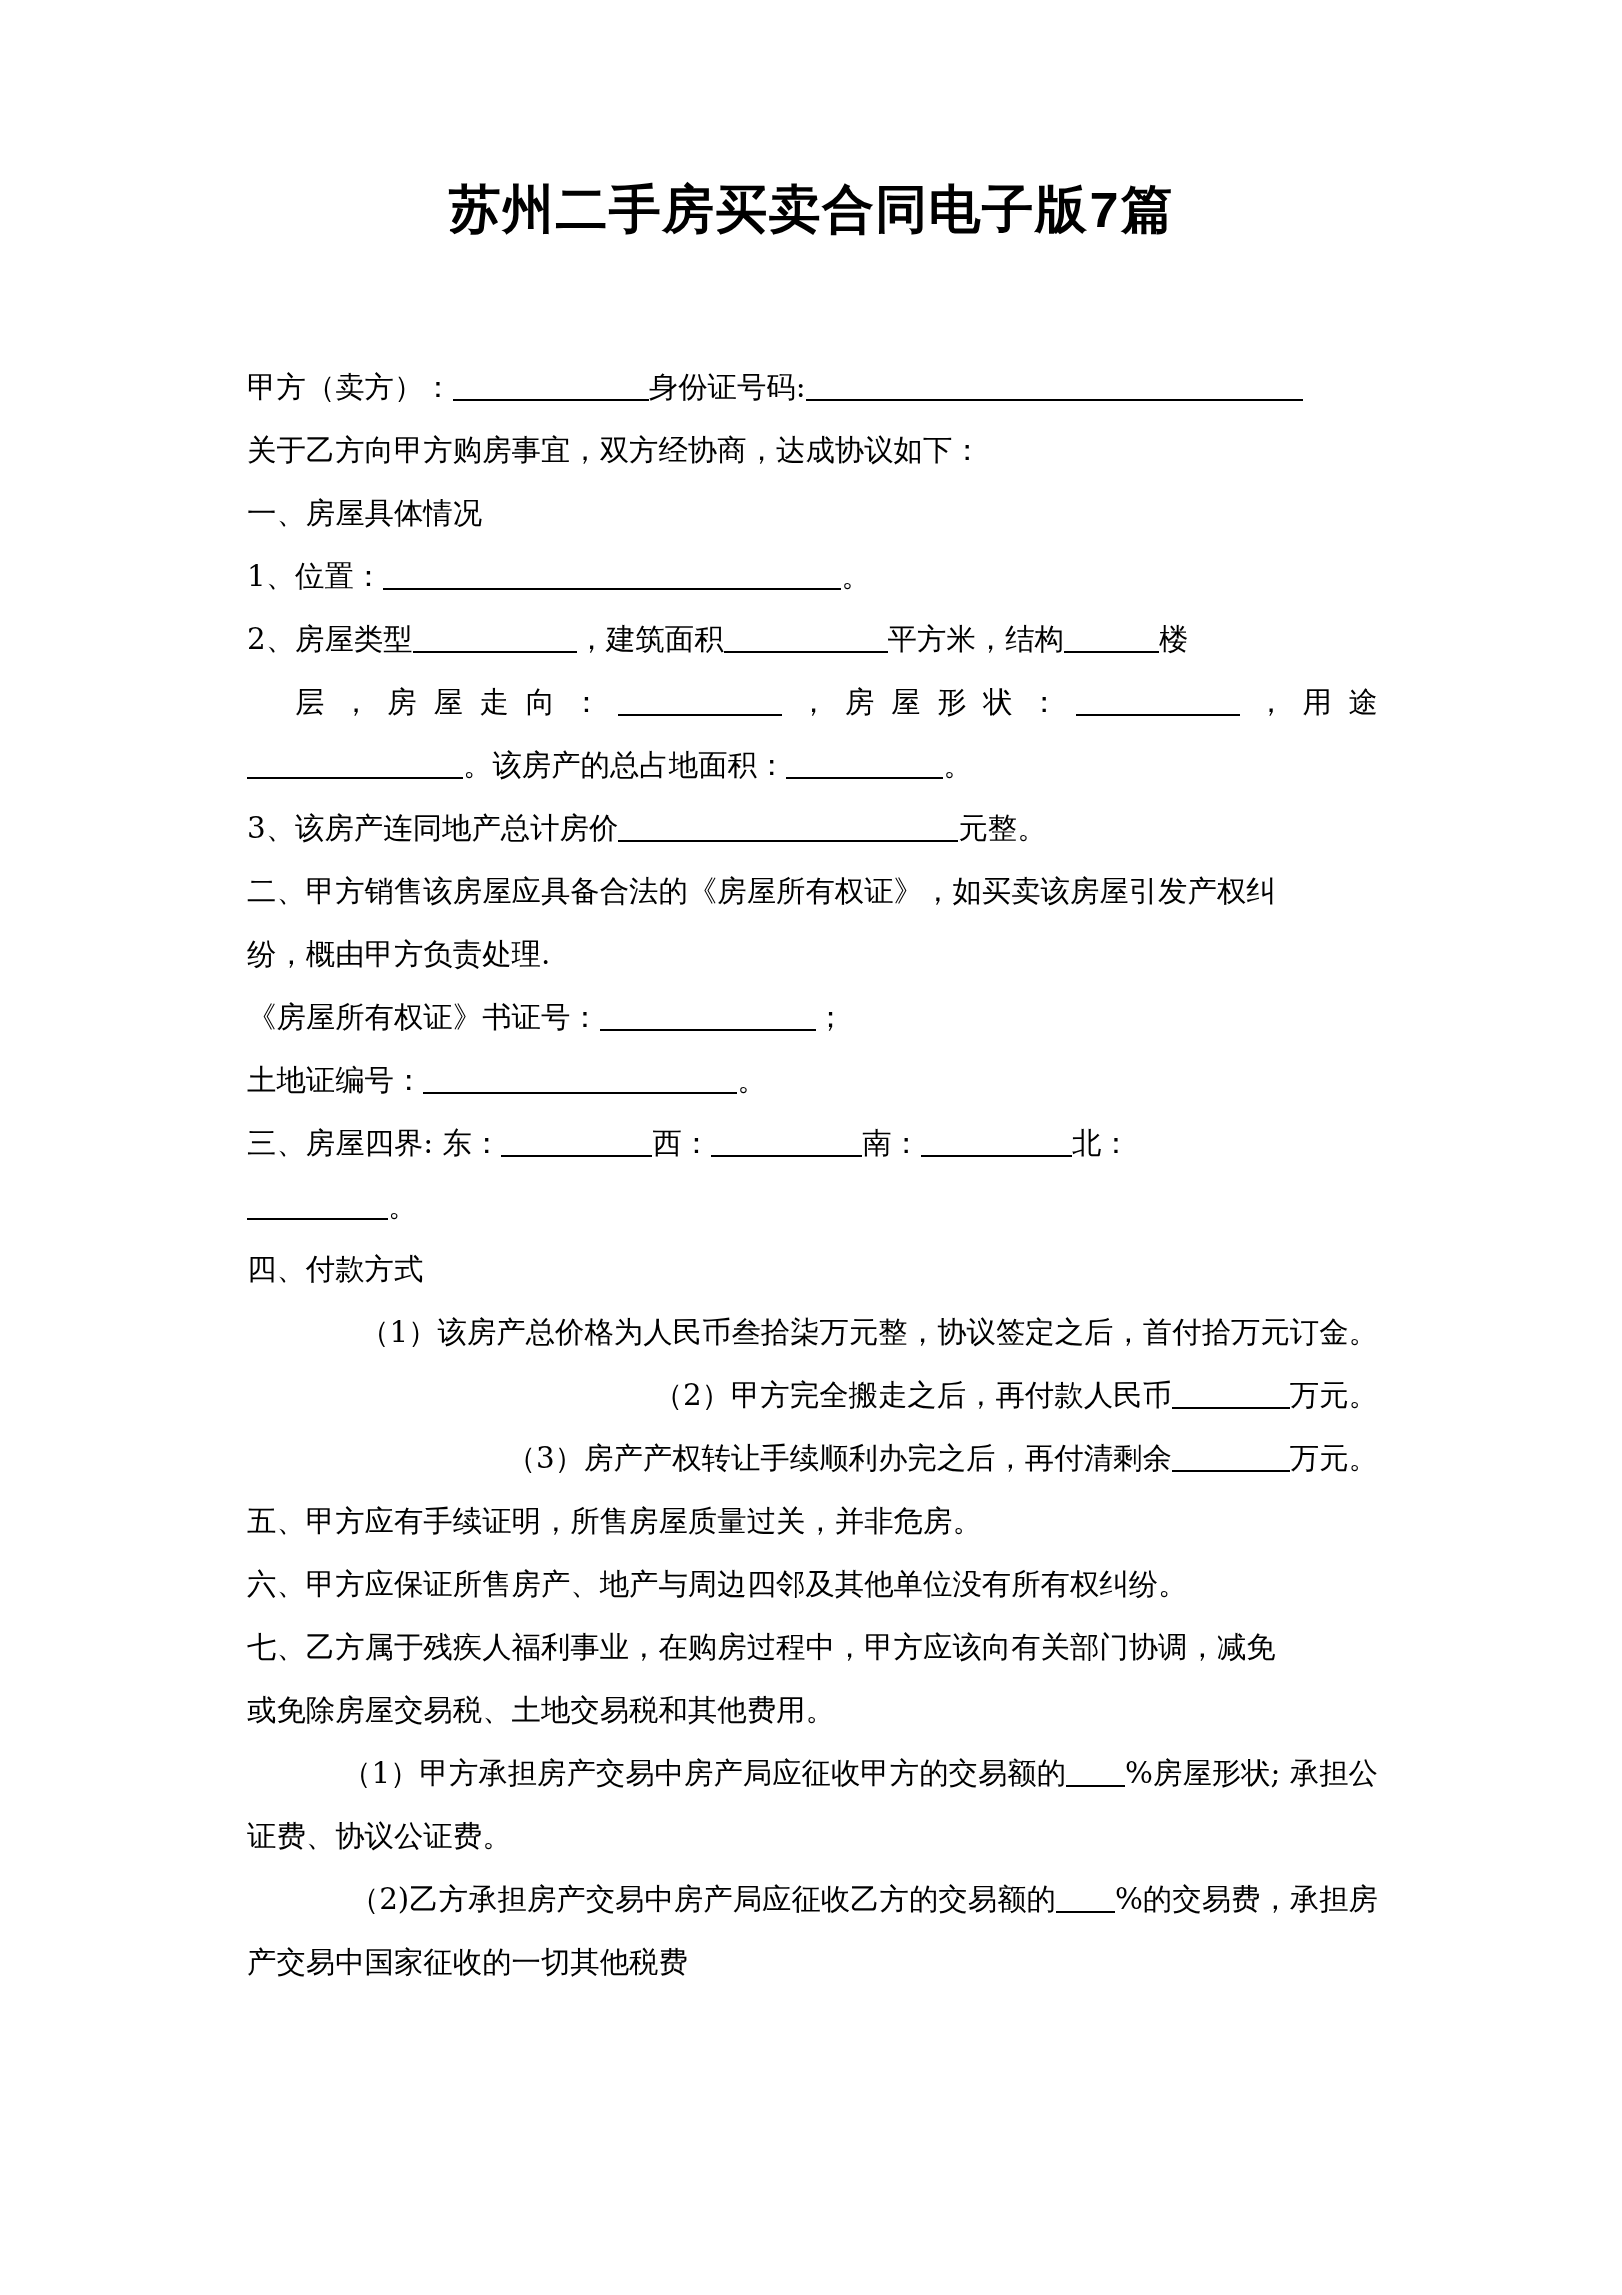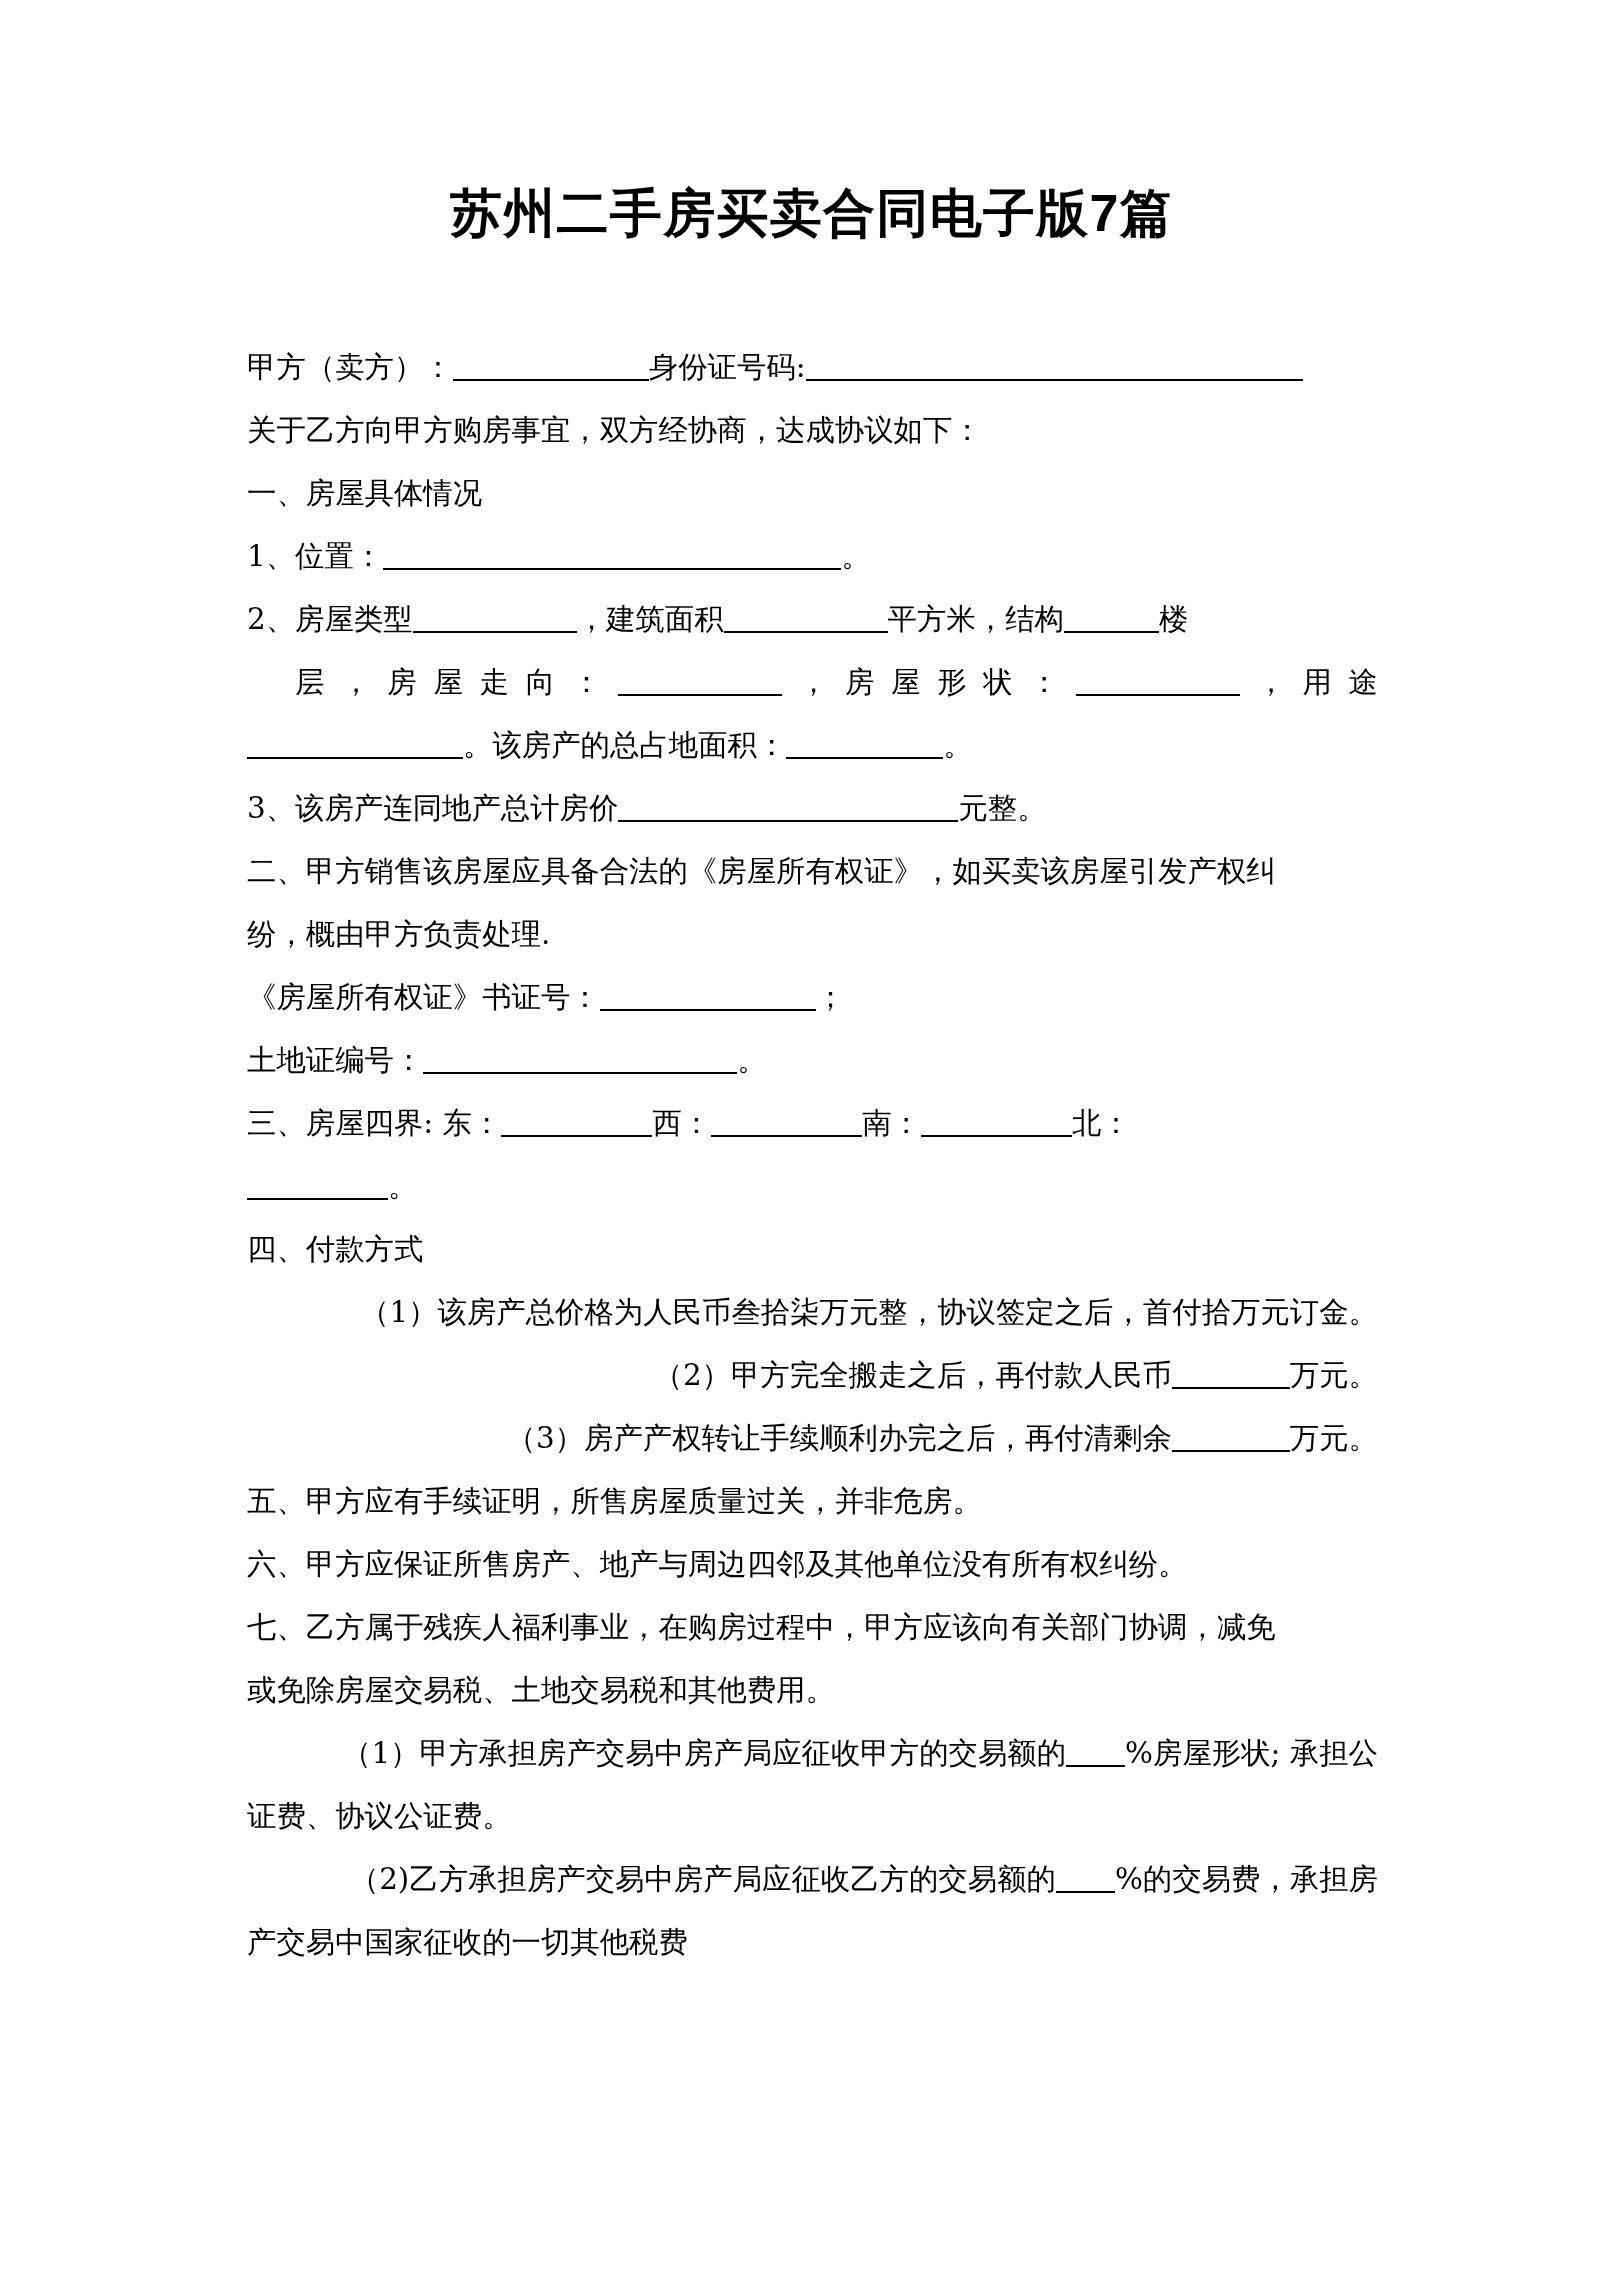--- a/index.html
+++ b/index.html
@@ -21,26 +21,26 @@
   .doc-title {
     position: absolute;
     left: 0;
     right: 0;
     top: 185px;
     text-align: center;
     font-size: 52px;
     font-weight: bold;
     letter-spacing: 1.3px;
     line-height: 1.1;
-    font-family: Liberation Sans, sans-serif;
+    font-family: Liberation Mono, monospace;
   }
   .body-block {
     position: absolute;
     left: 247px;
-    top: 336px;
+    top: 356px;
     width: 1131px;
     font-size: 29.4px;
     line-height: 63px;
   }
   .line {
     position: relative;
     white-space: nowrap;
     min-height: 63px;
   }
   .line.justify {

